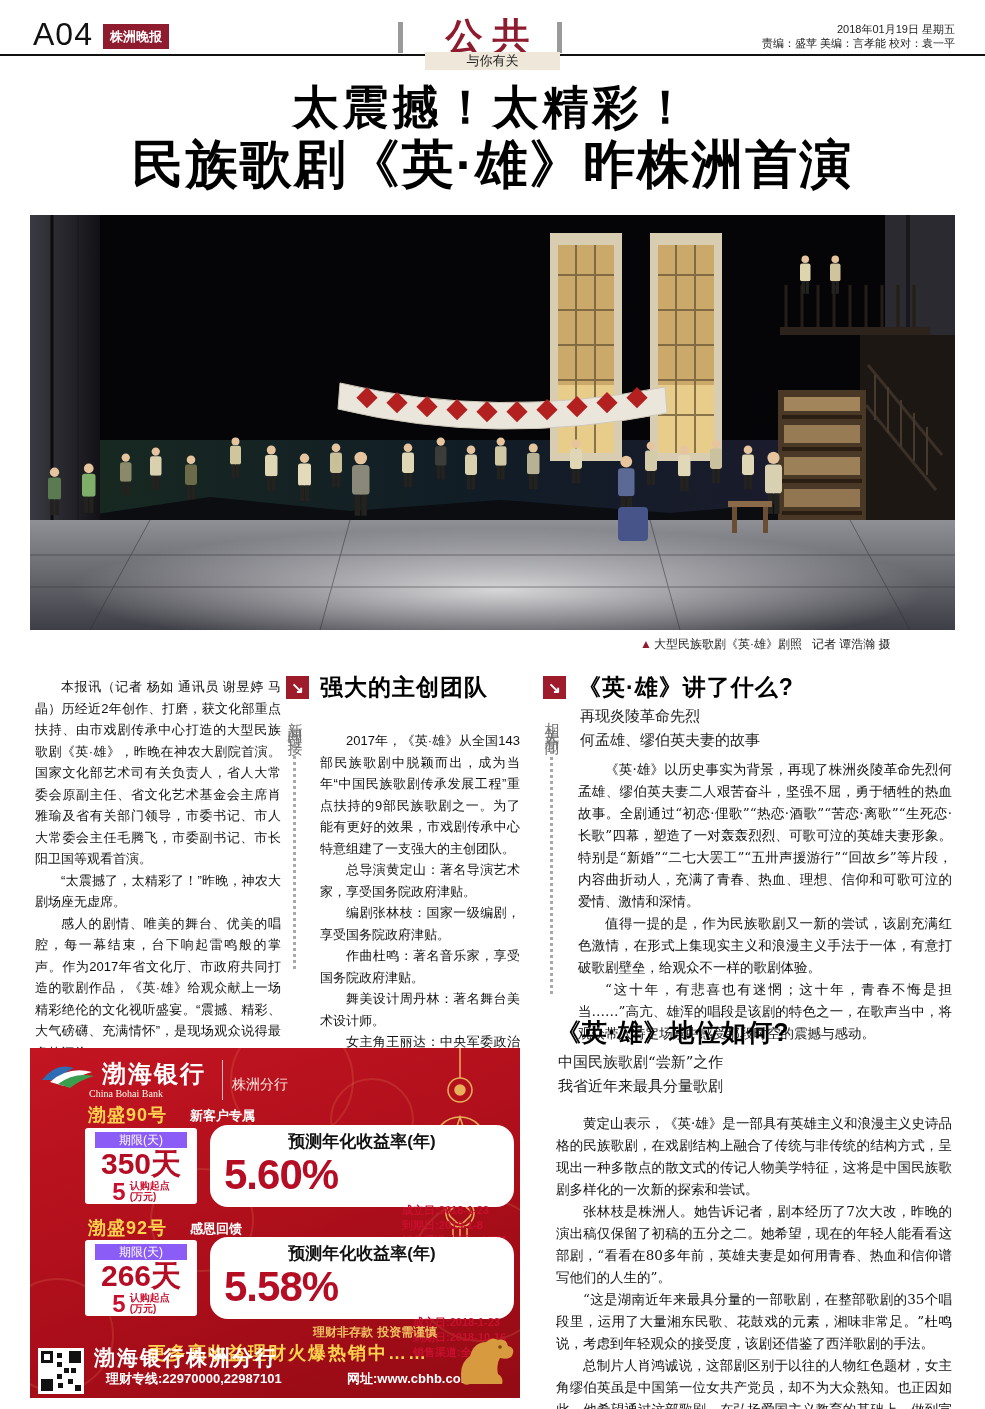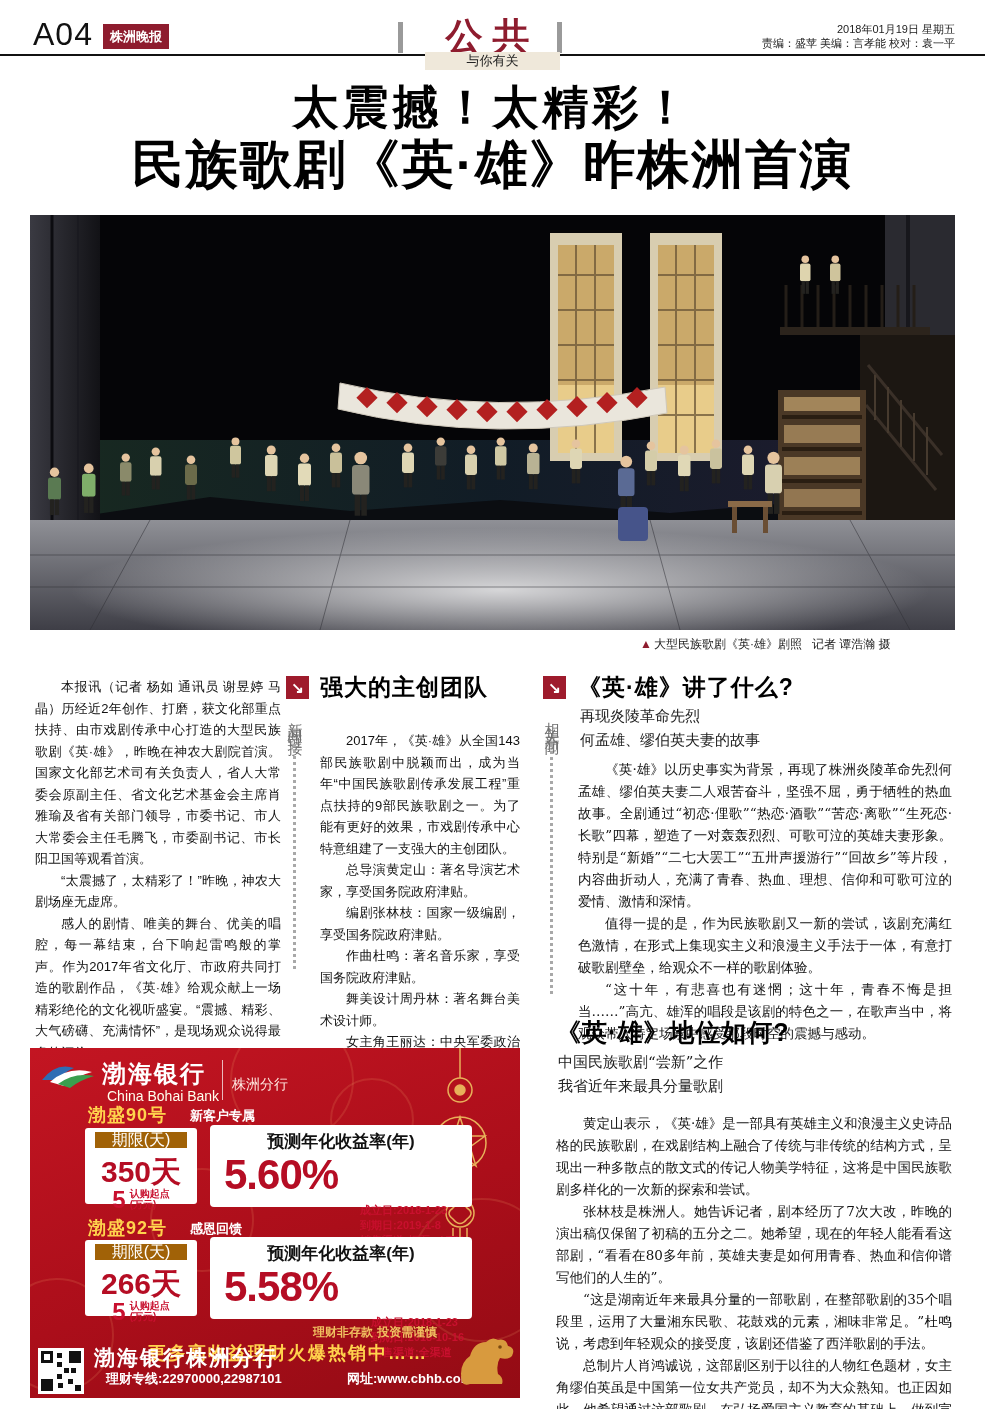--- a/index.html
+++ b/index.html
@@ -44,32 +44,32 @@
   .v-side{position:absolute;display:flex;flex-direction:column;align-items:center;}
   .v-label{writing-mode:vertical-rl;text-orientation:upright;letter-spacing:6px;
            color:#6f6f6f;font-size:15px;font-family:"DejaVu Serif",serif;}
   .dotline{width:0;border-left:3px dotted #a8a8a8;margin-top:10px;}
 
   
   #ad{position:absolute;left:30px;top:1048px;width:490px;height:350px;
       background:linear-gradient(160deg,#c31522 0%,#ab0e1a 55%,#930b14 100%);overflow:hidden;color:#fff;}
   .swirl{position:absolute;border:2px solid rgba(255,190,120,.14);border-radius:50%;}
   .adlogo-name{position:absolute;left:72px;top:10px;font-size:24px;font-weight:900;letter-spacing:2px;}
-  .adlogo-en{position:absolute;left:77px;top:40px;font-size:14px;color:#ffe;}
+  .adlogo-en{position:absolute;left:59px;top:40px;font-size:10px;color:#ffe;font-family:Liberation Serif, serif;}
   .adlogo-div{position:absolute;left:192px;top:12px;width:1px;height:40px;background:rgba(255,255,255,.7);}
   .adbranch{position:absolute;left:202px;top:28px;font-size:14px;color:#ffe9e0;}
   .prodname{position:absolute;font-size:18px;font-weight:900;color:#ffd34d;letter-spacing:1px;}
   .prodtag{position:absolute;font-size:13px;font-weight:bold;color:#fff;}
   .termbox{position:absolute;width:112px;height:76px;background:#fff;border-radius:3px;text-align:center;}
-  .termhdr{margin:4px auto 8px;width:92px;height:16px;background:#a16207;color:#fff;font-size:16px;line-height:16px;}
+  .termhdr{margin:4px auto 0;width:92px;height:16px;background:#8b5cf6;color:#fff;font-size:12px;line-height:16px;}
   .termval{color:#b50d24;font-size:30px;font-weight:900;line-height:32px;}
   .termmin{display:flex;justify-content:center;align-items:center;color:#c8102e;line-height:11px;}
   .termmin .n{font-size:24px;font-weight:900;margin-right:4px;}
   .termmin .t{font-size:10px;text-align:left;font-weight:bold;}
-  .ratebox{position:absolute;width:262px;height:82px;background:#fff;border-radius:4px;color:#111;}
+  .ratebox{position:absolute;width:304px;height:82px;background:#fff;border-radius:18px;color:#111;}
   .ratehdr{text-align:center;font-size:17px;font-weight:900;margin-top:5px;}
   .rateval{position:absolute;left:14px;top:26px;font-size:42px;font-weight:900;color:#b50d24;letter-spacing:-1px;}
   .ratedet{position:absolute;right:8px;top:30px;font-size:11px;line-height:15px;color:#c8102e;font-weight:bold;margin-top:48px;}
   .disclaim{position:absolute;font-size:12px;color:#f0c060;font-family:"DejaVu Serif",serif;font-weight:bold;}
   .promo{position:absolute;font-size:18px;font-weight:900;color:#ffd34d;letter-spacing:2px;}
   .qr{position:absolute;left:8px;top:300px;width:46px;height:46px;background:#fff;}
   .qr i{position:absolute;background:#111;}
   .adfoot-name{position:absolute;left:64px;top:296px;font-size:21px;font-weight:900;letter-spacing:2px;}
   .adfoot-line{position:absolute;font-size:13px;font-weight:bold;color:#fff;margin-left:12px;}
 </style>

